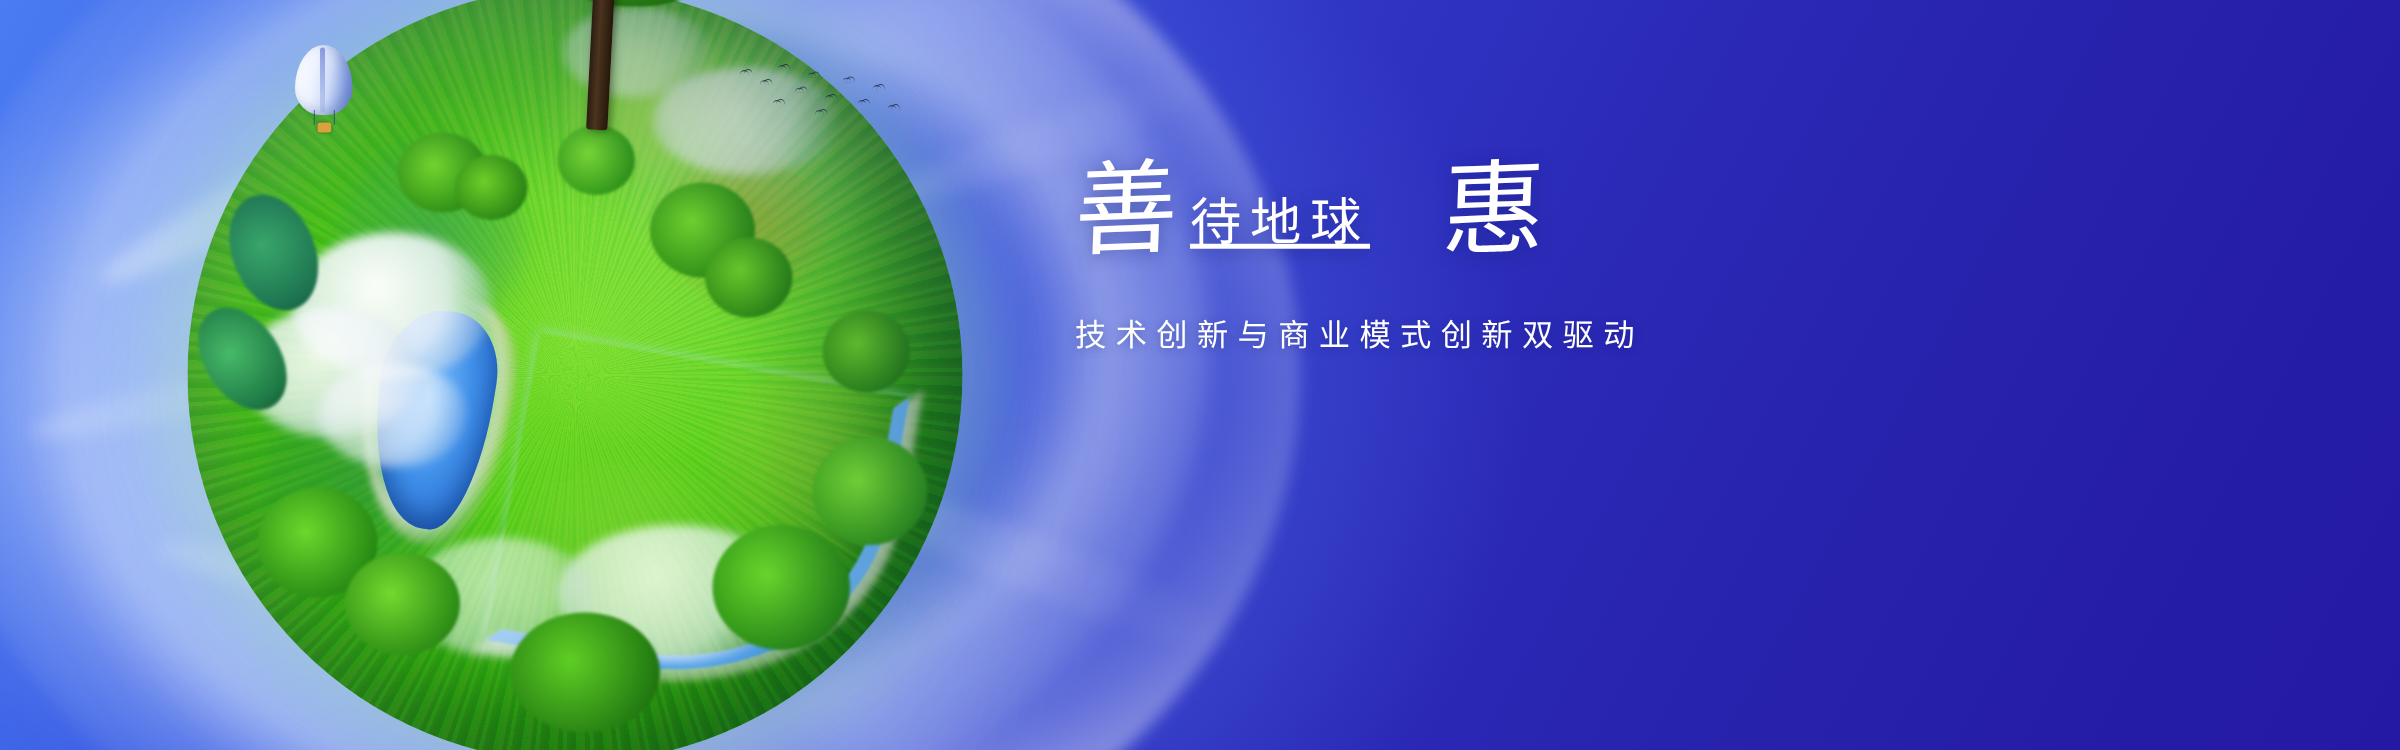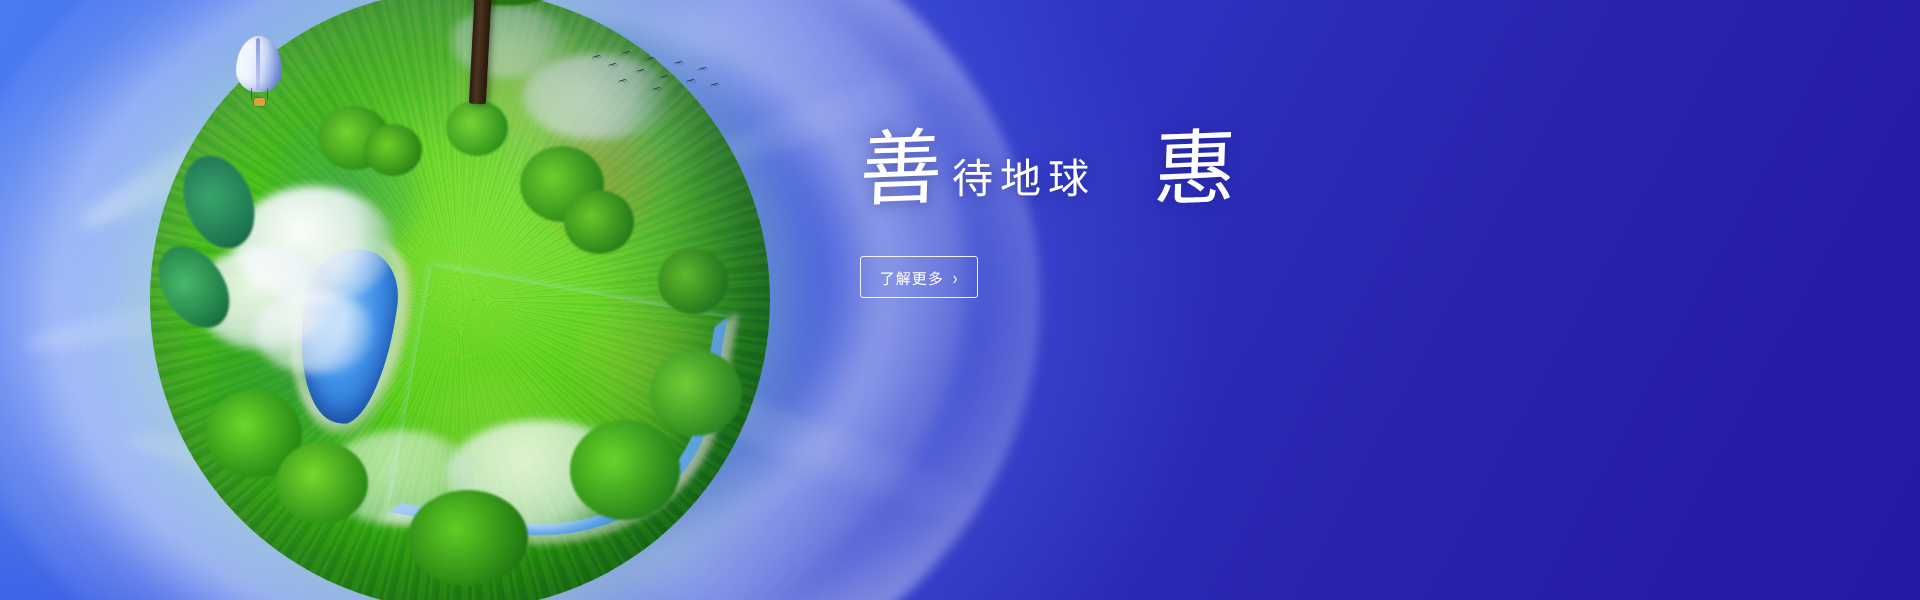--- a/index.html
+++ b/index.html
@@ -257,21 +257,21 @@
     display:inline-block;
     padding-right:4px;
   }
   .hl-small {
     font-family: "DejaVu Serif", "Liberation Serif", serif;
     font-size:41px;
     line-height:1;
     font-weight:400;
     letter-spacing:7px;
     margin-left:6px;
-    position:relative; top:-4px;
+    position:relative; top:-4px;text-decoration:underline;
   }
   .hl-gap { display:inline-block; width:58px; }
 
   #subtitle {
     margin-top:16px;
     color:#ffffff;
     font-size:25px;
     letter-spacing:7.5px;
     font-weight:400;
     white-space:nowrap;
@@ -398,21 +398,18 @@
 
   <div id="content">
 
     <div id="headline">
       <span class="hl-big">善</span>
       <span class="hl-small">待地球</span>
       <span class="hl-gap"></span>
       <span class="hl-big">惠</span>
     </div>
 
-
-
-    <div id="cta">
-      <span>了解更多</span>
-      <span class="arrow">›</span>
-    </div>
+    <div id="subtitle">技术创新与商业模式创新双驱动</div>
+
+
 
   </div>
 </div>
 
 </body></html>

